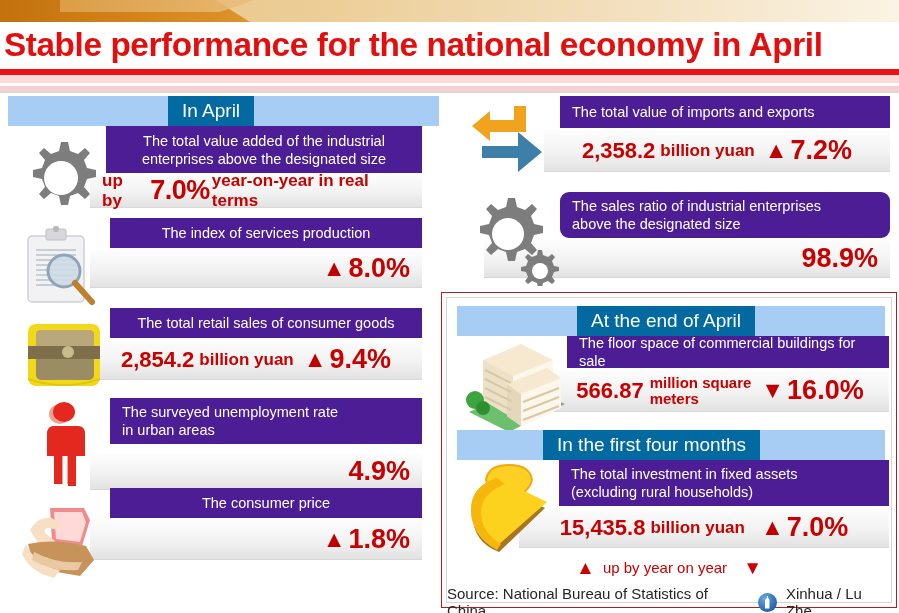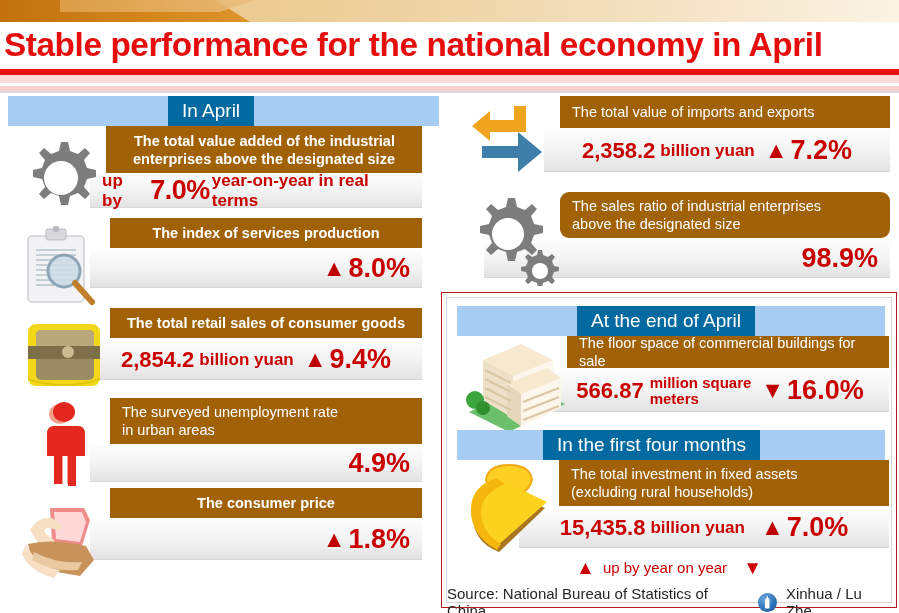--- a/index.html
+++ b/index.html
@@ -63,26 +63,26 @@
   }
   .banner .chip {
     background:#0369a1; color:#ffffff; height:30px;
     display:flex; align-items:center; justify-content:center;
     padding:0 14px; font-size:19px; font-weight:normal; white-space:nowrap;
   }
 
   
   .row { position:relative; }
   .label-bar {
-    background:#a16207; color:#ffffff;
+    background:#4c1d95; color:#ffffff;
     font-size:14.5px; line-height:18px;
     display:flex; align-items:center;
     padding:5px 12px;
   }
-  .label-bar.center { justify-content:center; text-align:right;font-weight:bold; }
+  .label-bar.center { justify-content:center; text-align:center; }
   .value-bar {
     background:linear-gradient(180deg,#fdfdfd 0%, #f2f2f2 55%, #e2e2e2 100%);
     display:flex; align-items:center; justify-content:flex-end;
     padding:3px 12px; color:#c90000; font-weight:bold;
     border-bottom:1px solid #d8d8d8;
   }
   .value-bar.center { justify-content:center; }
   .big     { font-size:27px; letter-spacing:-0.5px; }
   .bigger  { font-size:22px; }
   .unit    { font-size:17px; font-weight:bold; margin:0 6px 0 5px; }
@@ -210,21 +210,21 @@
     <svg class="icon" style="left:30px;top:4px;" width="62" height="86" viewBox="0 0 62 86">
       <ellipse cx="28" cy="12" rx="11" ry="10" fill="#f0a18c"></ellipse>
       <ellipse cx="32" cy="10" rx="11" ry="10" fill="#e2281f"></ellipse>
       <path d="M16 24 h28 q7 0 7 8 v20 h-9 v30 h-7 V52 h-4 v30 h-7 V52 h-8 V32 q0-8 7-8z" fill="#f0a18c"></path>
       <path d="M22 24 h24 q7 0 7 8 v22 h-9 v30 h-8 V54 h-6 v28 h-8 V54 h-7 V32 q0-8 7-8z" fill="#e2281f"></path>
     </svg>
     <div class="label-bar" style="margin-left:108px;width:312px;height:46px;line-height:18px;">
       <span style="white-space:pre-line;">The surveyed unemployment rate
 in urban areas</span>
     </div>
-    <div class="value-bar" style="margin-left:88px;width:332px;height:36px;margin-top:2px;">
+    <div class="value-bar" style="margin-left:88px;width:332px;height:36px;margin-top:10px;">
       <span class="pct">4.9%</span>
     </div>
   </div>
 
   <div class="row" style="height:92px;">
     <svg class="icon" style="left:18px;top:12px;" width="92" height="80" viewBox="0 0 92 80">
       <path d="M30 8 h34 l6 12 -8 26 -30 -4z" fill="#f08b8b"></path>
       <path d="M34 12 h28 l4 10 -6 20 -24 -3z" fill="#ffd8d8"></path>
       <path d="M10 30 q8-14 22-12 l8 6 q4 4 -2 6 l-9-2 q-6 0 -4 5 l10 8 -12 10z" fill="#f7dfc4"></path>
       <path d="M8 44 q24-6 58 2 l8 14 -14 16 -46 -8z" fill="#c8935a"></path>

